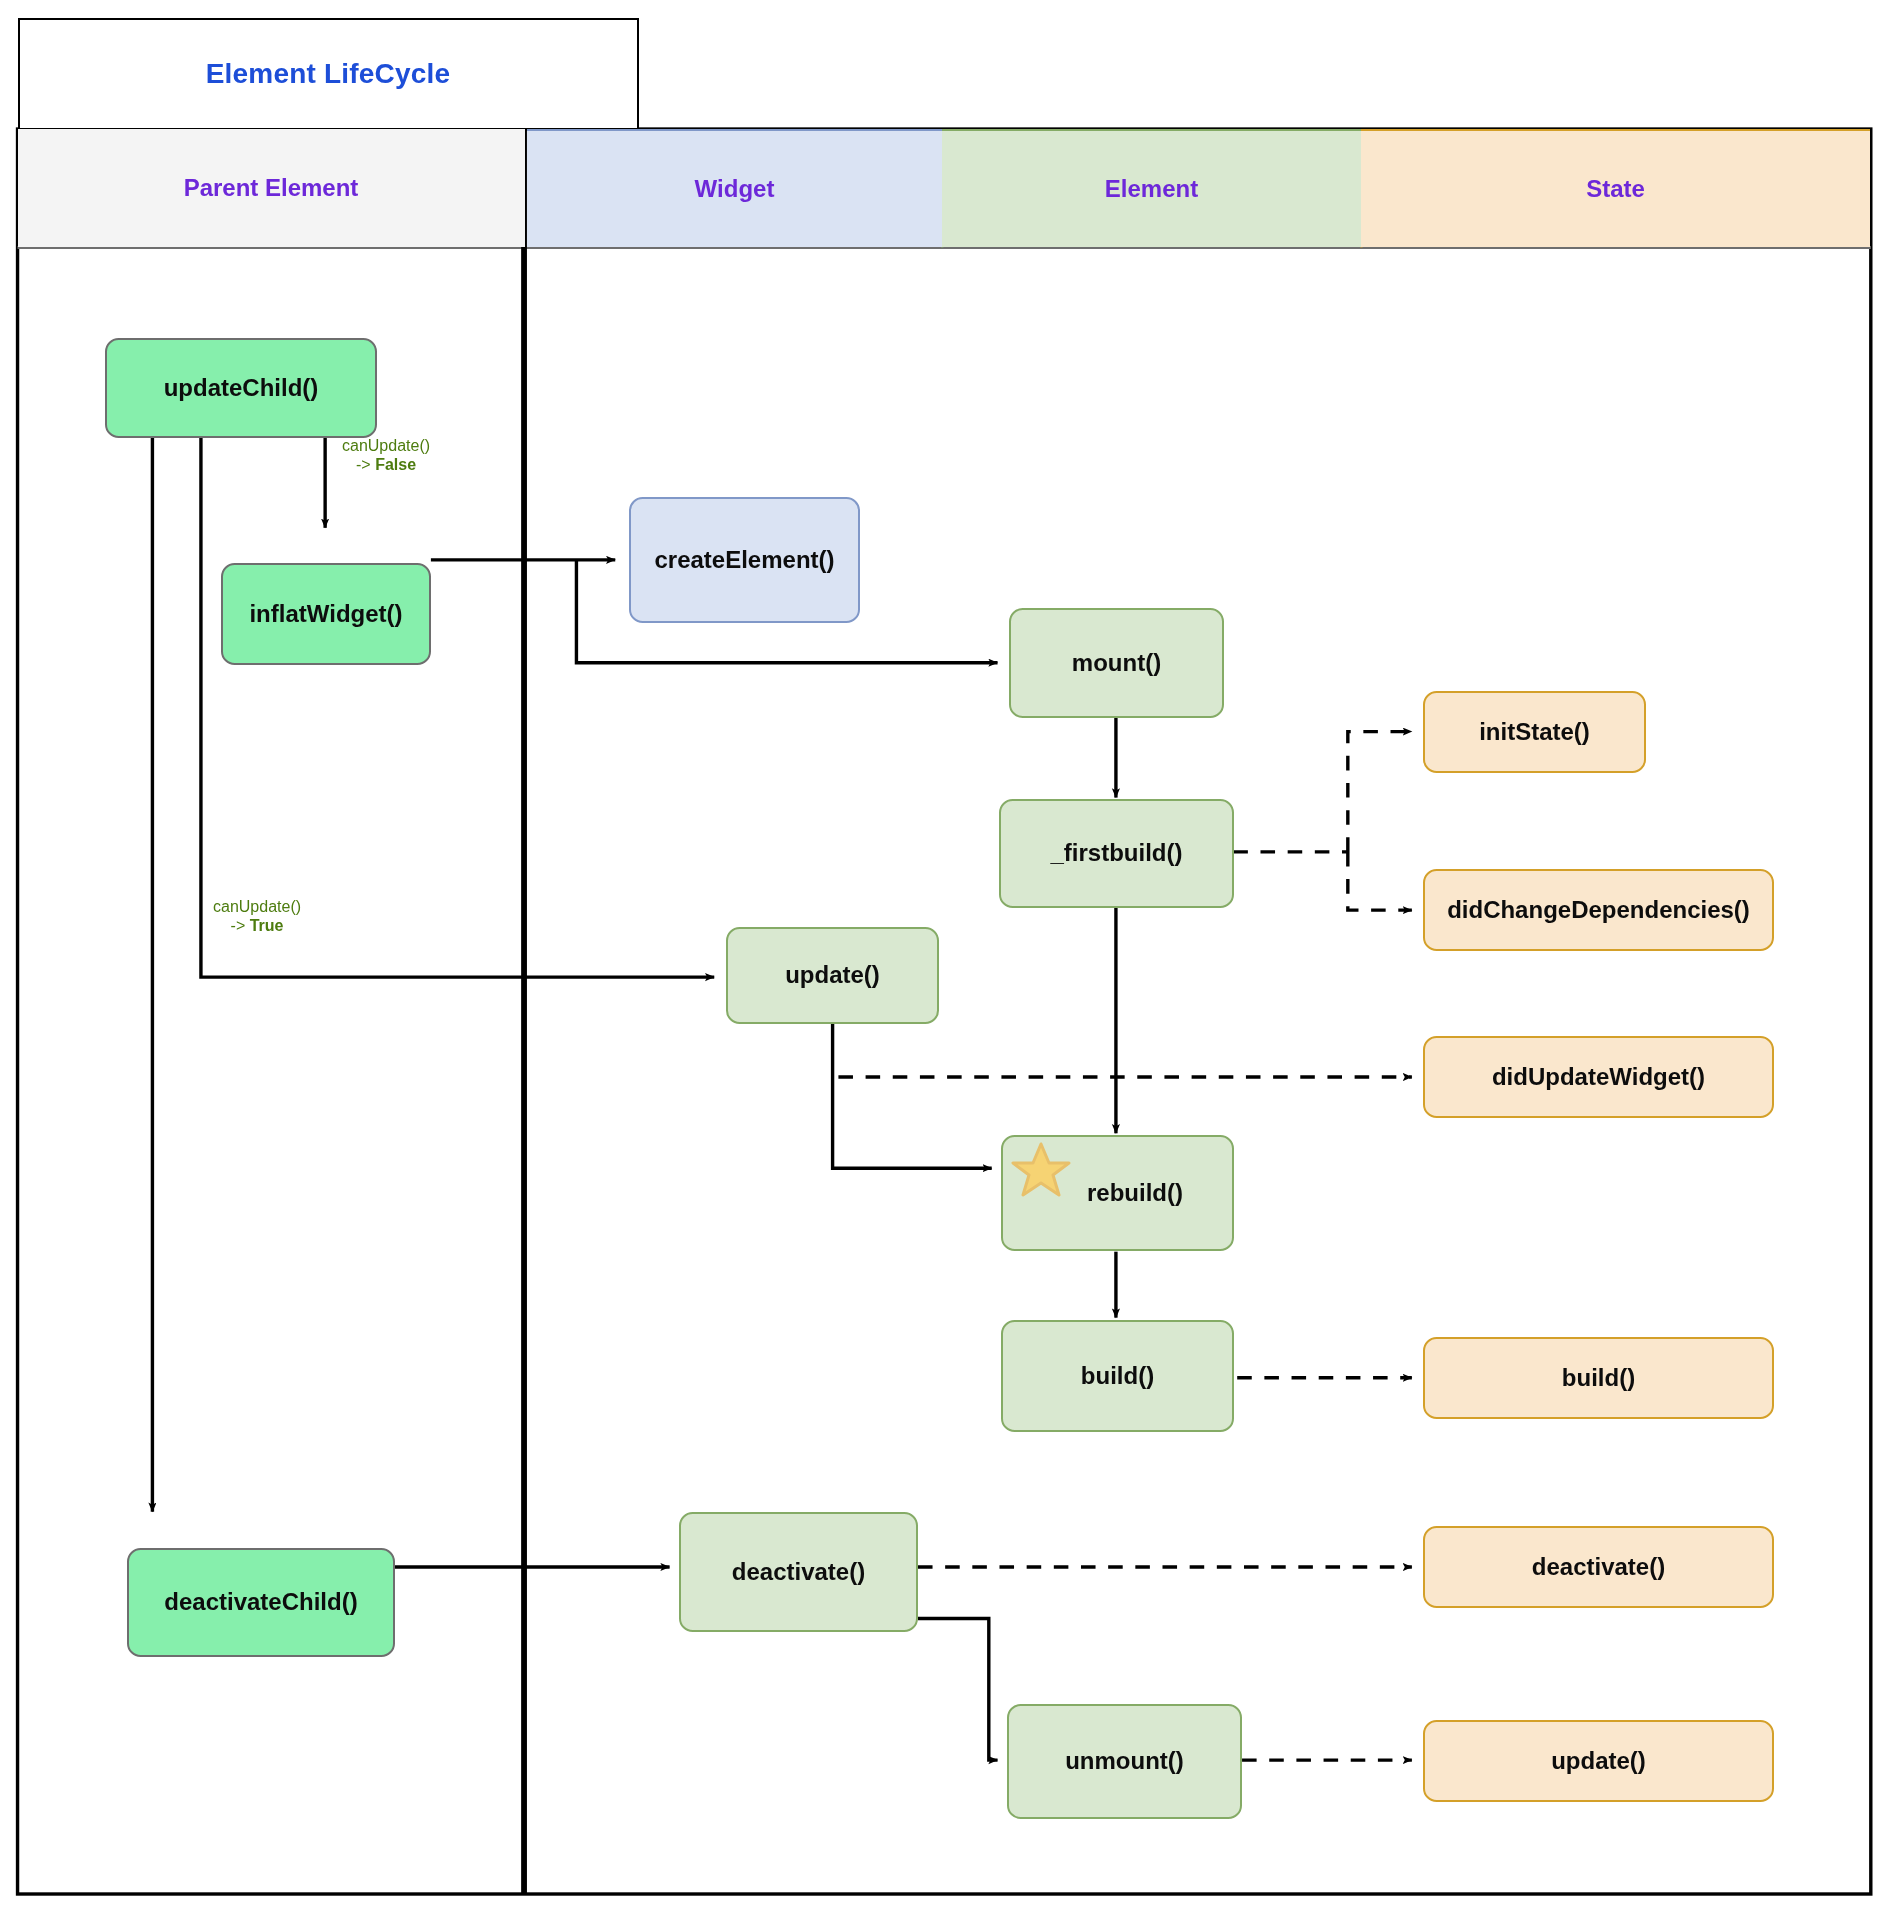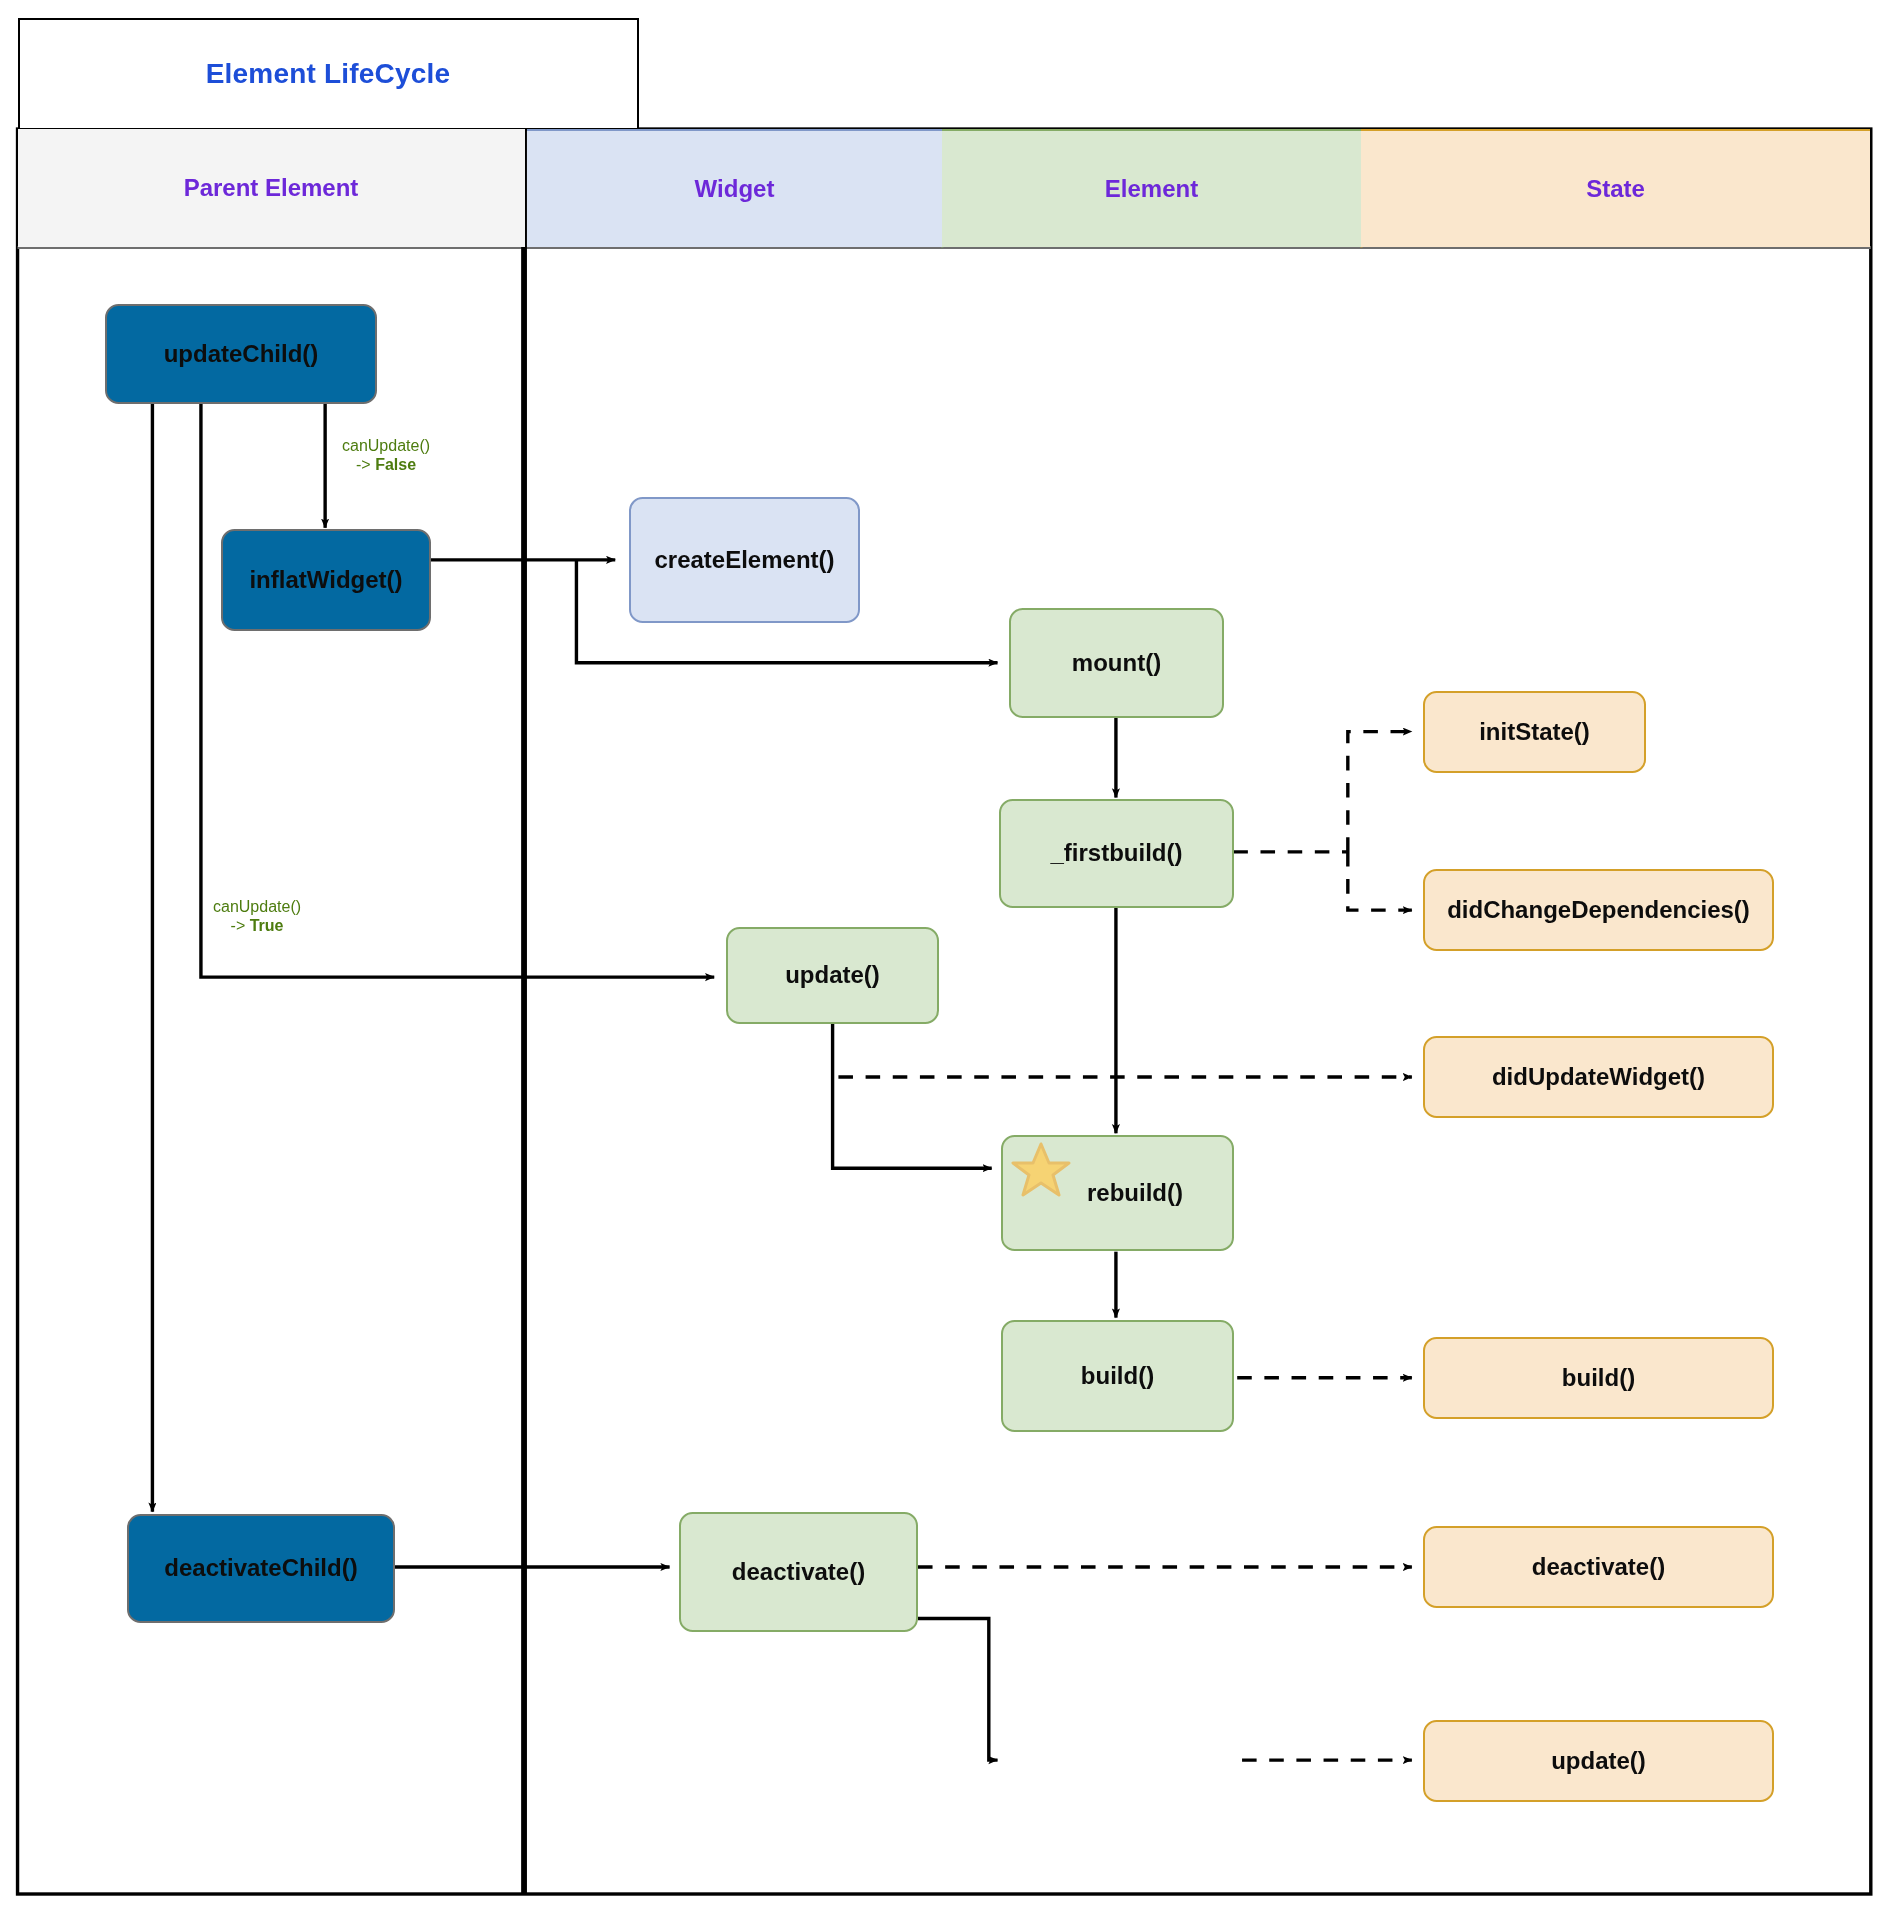--- a/index.html
+++ b/index.html
@@ -48,22 +48,23 @@
     box-sizing: border-box;
     border-radius: 13.6px;
     display: flex; align-items: center; justify-content: center;
     text-align: center;
   }
   .node .nd-text {
     font-size: 24px; font-weight: bold; color: #0d0d0d;
     line-height: 1.1;
   }
   .node-parent {
-    background: #0369a1;
+    background: #86efac;
     border: 2.9px solid #6e6e6e;
+    margin-top: 34px;
   }
   .node-widget {
     background: #dae3f3;
     border: 2.9px solid #8098c8;
   }
   .node-element {
     background: #d9e8d0;
     border: 2.9px solid #85ab66;
   }
   .node-state {
@@ -229,20 +230,23 @@
   </div>
 
   <div class="node node-element" style="left:1001px; top:1320px; width:233px; height:112px;">
     <span class="nd-text">build()</span>
   </div>
 
   <div class="node node-element" style="left:679px; top:1512px; width:239px; height:120px;">
     <span class="nd-text">deactivate()</span>
   </div>
 
+  <div class="node node-element" style="left:1007px; top:1704px; width:235px; height:115px;">
+    <span class="nd-text">unmount()</span>
+  </div>
 
   <div class="node node-state" style="left:1423px; top:691px; width:223px; height:82px;">
     <span class="nd-text">initState()</span>
   </div>
 
   <div class="node node-state" style="left:1423px; top:869px; width:351px; height:82px;">
     <span class="nd-text">didChangeDependencies()</span>
   </div>
 
   <div class="node node-state" style="left:1423px; top:1036px; width:351px; height:82px;">

